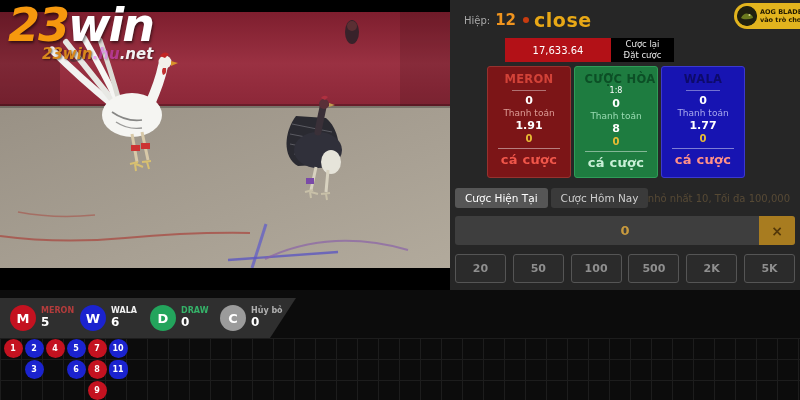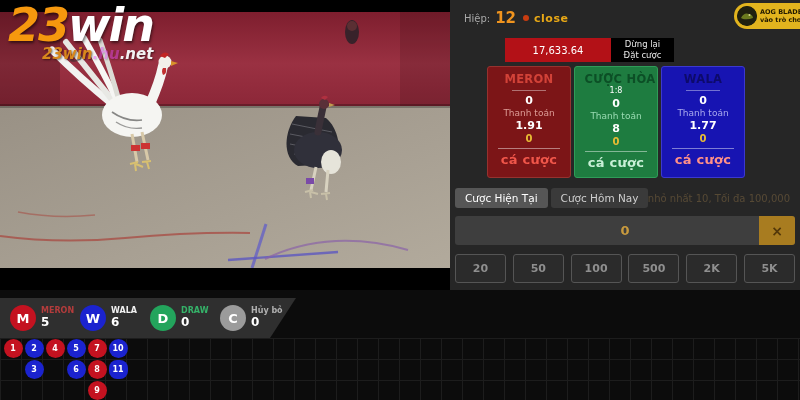--- a/index.html
+++ b/index.html
@@ -19,21 +19,21 @@
   .sub-brand{color:#d8881c;}
   .sub-mid{color:#d946ef;opacity:.45;}
   .sub-tld{color:#f2f2f2;}
 
   
   .rp{position:absolute;left:450px;top:0;width:350px;height:290px;background:#262626;}
   .rp-header{position:absolute;top:9px;left:14px;display:flex;align-items:center;gap:5px;}
   .round-label{font-size:10px;color:#a8a8a8;}
   .round-number{font-size:15px;font-weight:bold;color:#f0941e;}
   .status-dot{width:6px;height:6px;border-radius:50%;background:#c83c10;margin-left:2px;}
-  .status-text{font-size:11px;font-weight:bold;color:#e8a816;letter-spacing:.5px;}
+  .status-text{font-size:19px;font-weight:bold;color:#e8a816;letter-spacing:.5px;}
 
   .promo{position:absolute;top:3px;right:-10px;width:76px;height:26px;background:#e2b41e;
          border-radius:13px 0 0 13px;display:flex;align-items:center;padding-left:3px;box-sizing:border-box;}
   .promo-icon{width:20px;height:20px;border-radius:50%;background:#2323132;background:#232313;
               flex:0 0 20px;position:relative;overflow:hidden;}
   .promo-icon svg{position:absolute;left:0;top:0;}
   .promo-text{font-size:6.5px;font-weight:bold;color:#241c00;line-height:1.3;margin-left:3px;white-space:nowrap;}
 
   .totals{position:absolute;top:38px;left:55px;width:237px;height:24px;display:flex;}
   .tot-red{width:106px;background:#b31117;color:#fff;font-size:10px;display:flex;align-items:center;justify-content:center;}
@@ -191,21 +191,21 @@
       </span>
       <span class="promo-text">
         <span>AOG BLADE</span><br>
         <span>vào trò chơi</span>
       </span>
     </div>
 
     <div class="totals">
       <div class="tot-red">17,633.64</div>
       <div class="tot-center">
-        <span>Dừng lại</span>
+        <span>Cược lại</span>
         <span>Đặt cược</span>
       </div>
     </div>
 
     <div class="panels" id="panels">
         <div class="panel" style="background: rgb(124, 21, 23); border-color: rgb(150, 50, 47);">
           <div class="p-title" style="color: rgb(210, 66, 56);">MERON</div>
           <div class="p-div"></div>
           <div class="p-amount">0</div>
           <div class="p-paylabel" style="color: rgb(220, 156, 150);">Thanh toán</div>

